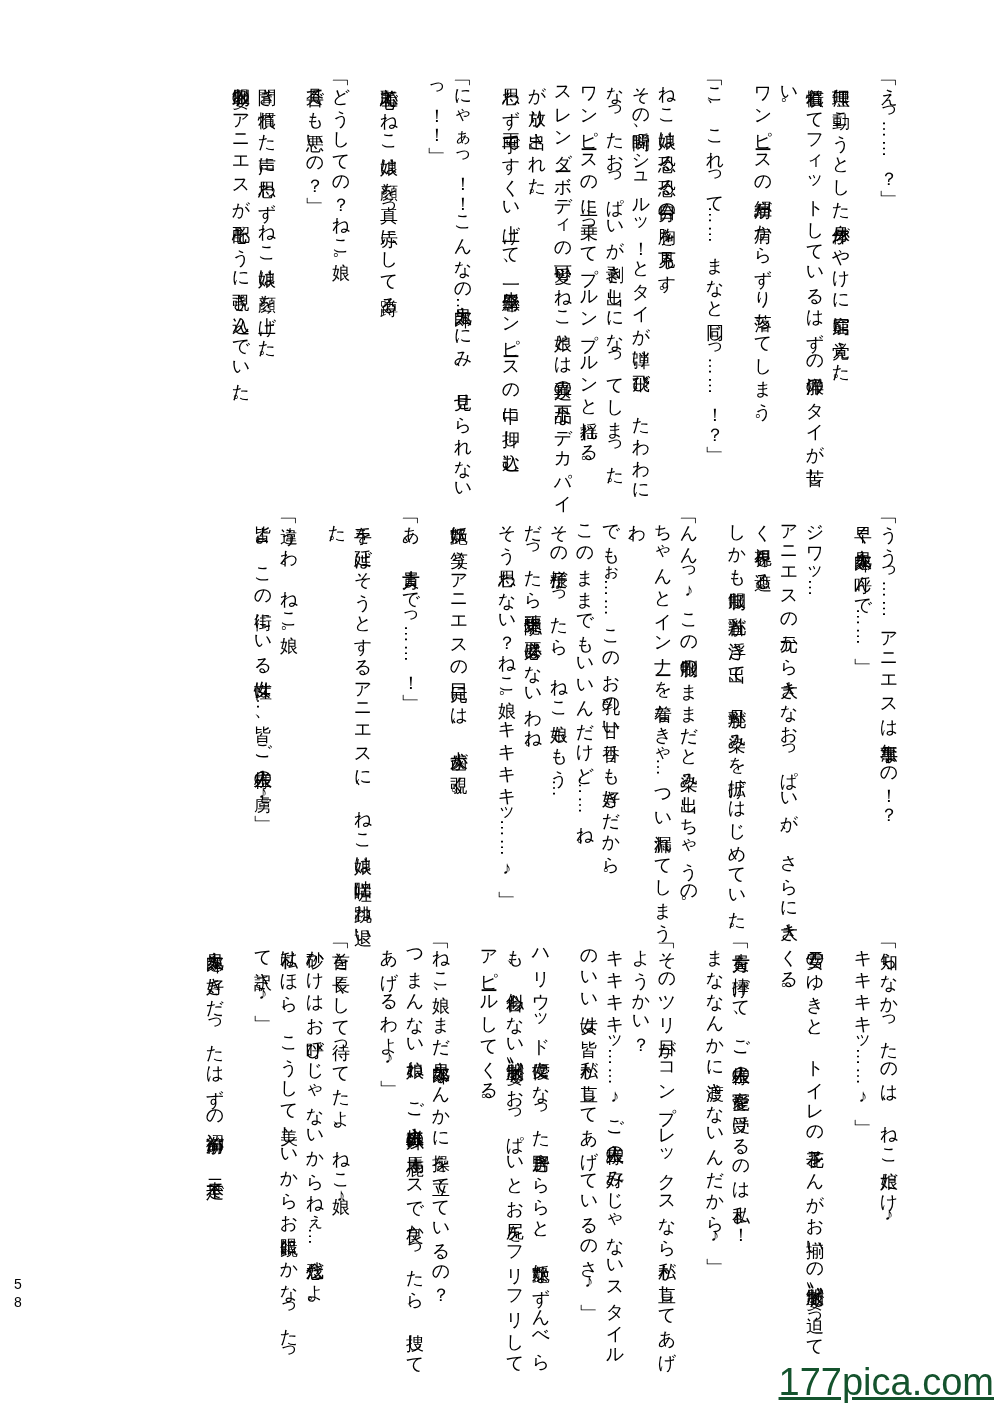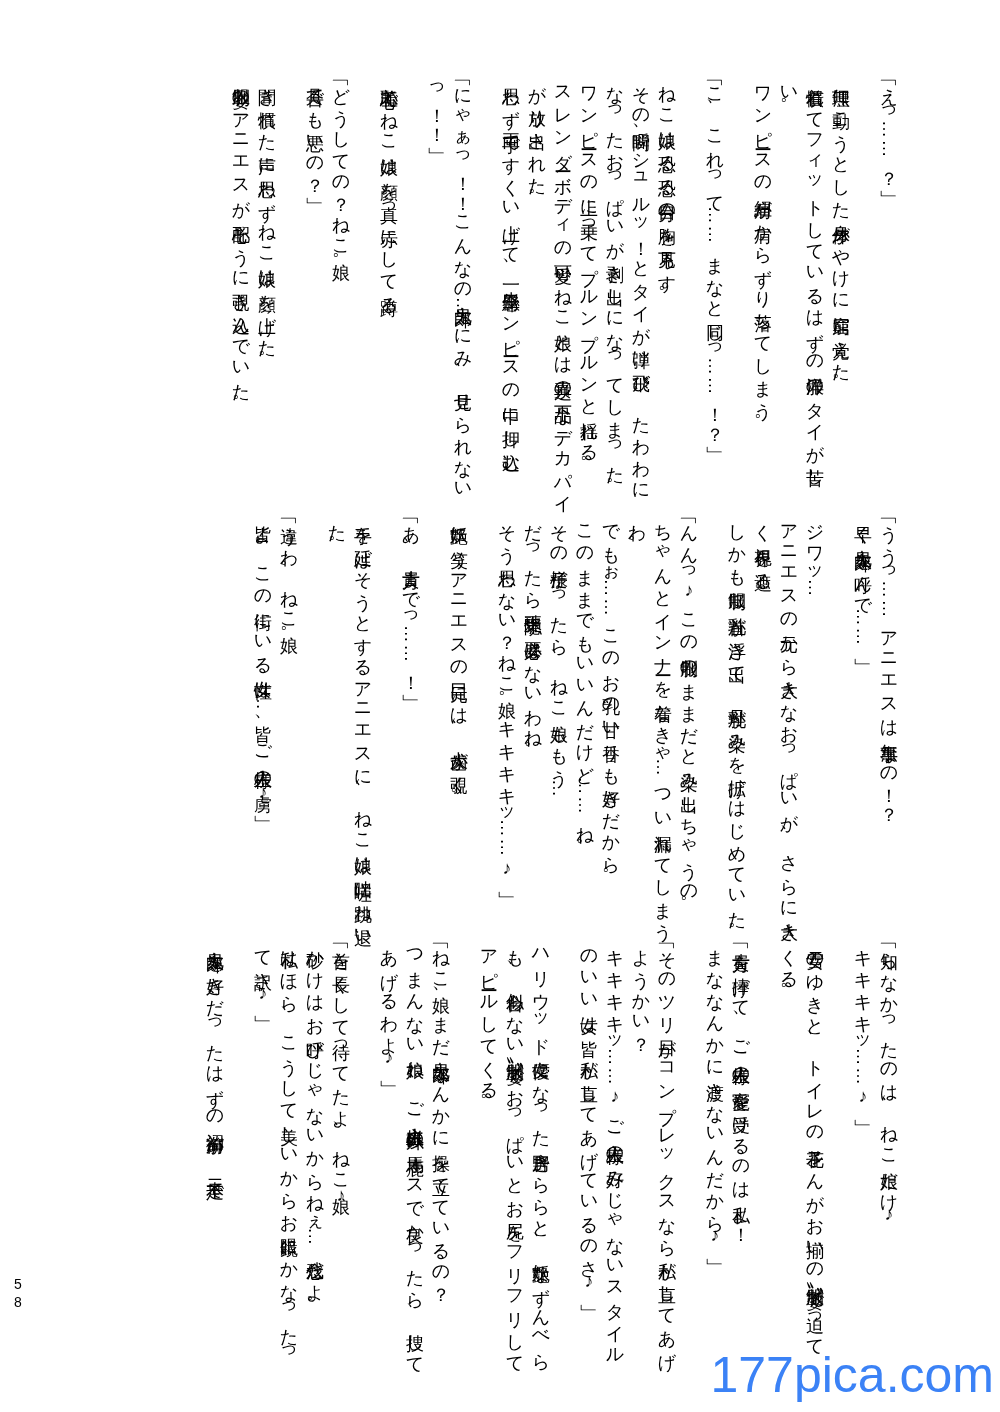--- a/index.html
+++ b/index.html
@@ -18,22 +18,22 @@
   #band3{top:937px;}
   .ln{margin:0;}
   .ln.gap{margin-block-start:22px;}
   .pagenum{
     position:absolute;left:10px;top:1276px;
     writing-mode:vertical-rl;text-orientation:upright;
     font-size:14px;letter-spacing:2px;color:#000000;
   }
   .watermark{
     position:absolute;right:6px;bottom:8px;
-    font-size:50px;font-weight:400;letter-spacing:0px;
-    color:#3b82f6;font-family:"Liberation Sans",sans-serif;
+    font-size:38px;font-weight:400;letter-spacing:0px;
+    color:#14532d;font-family:"Liberation Sans",sans-serif;text-decoration:underline;
   }
 </style>
 </head>
 <body>
 
 <div class="page">
 
   <section class="band" id="band1">
     <p class="ln">「えっ……？」</p>
     <p class="ln gap">無理に動こうとした身体がやけに窮屈に覚えた。</p>

